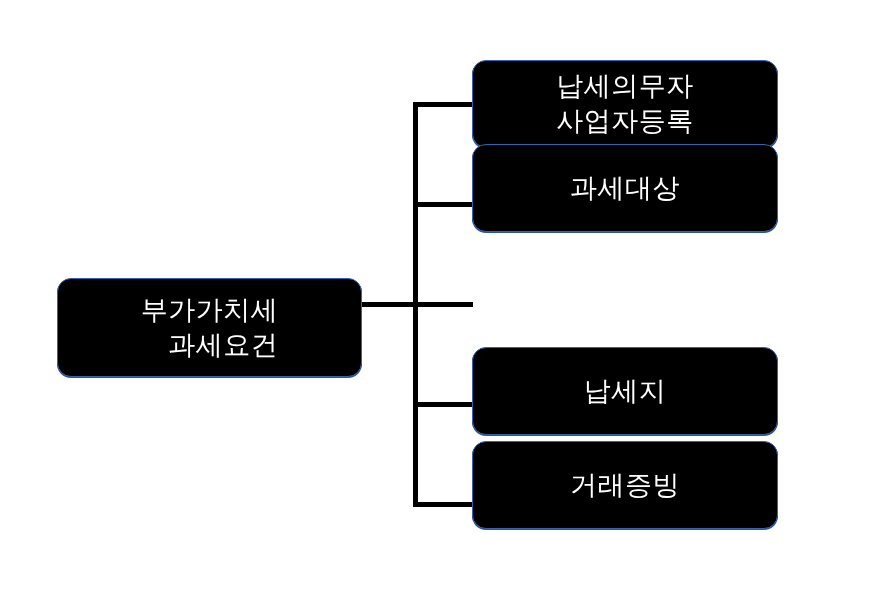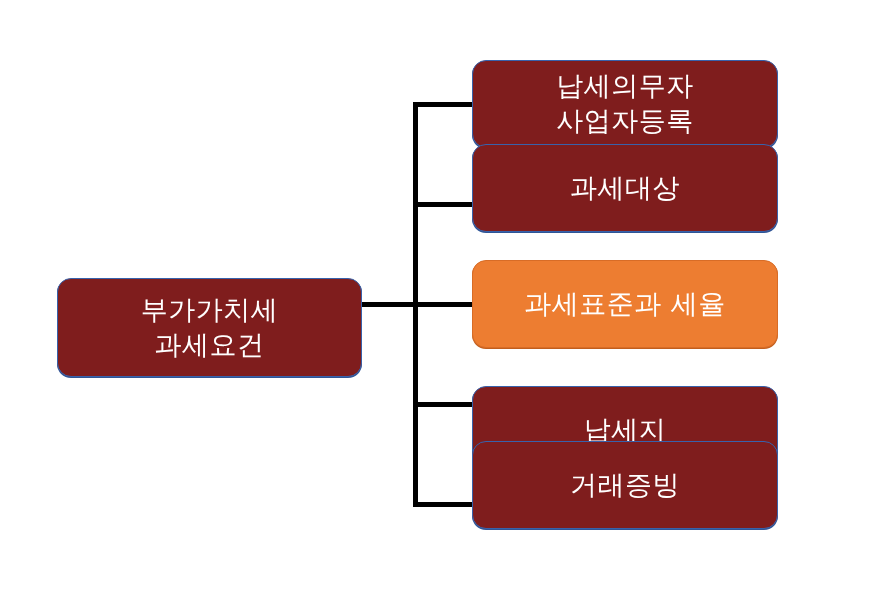--- a/index.html
+++ b/index.html
@@ -60,23 +60,24 @@
     color: #ffffff;
     font-size: 27px;
     line-height: 1.28;
     letter-spacing: 0.5px;
     font-weight: 400;
     white-space: pre-line;
     user-select: none;
   }
 
   .node.fill-blue {
-    background: #7f1d1d;
+    background: #000000;
     border: 1px solid #3862ab;
     box-shadow: 0 1px 0 #2f5596;
+    text-align: right;
   }
   .node.fill-orange {
     background: #ED7D31;
     border: 1px solid #d86c26;
     box-shadow: 0 1px 0 #c25e1d;
   }
 
   .node-root {
     left: 57px;
     top: 278px;
@@ -85,21 +86,21 @@
   }
 
   .node-child {
     left: 472px;
     width: 306px;
     height: 88px;
   }
   .node-child.c0 { top: 60px; }
   .node-child.c1 { top: 144px; }
   .node-child.c2 { top: 260px; }
-  .node-child.c3 { top: 347px; margin-top: 39px; }
+  .node-child.c3 { top: 347px; }
   .node-child.c4 { top: 441px; }
 
   .node-label {
     display: block;
     white-space: pre-line;
   }
 </style>
 </head>
 <body>
 
@@ -120,23 +121,20 @@
 
   <div class="node node-child c0 fill-blue">
     <span class="node-label">납세의무자
 사업자등록</span>
   </div>
 
   <div class="node node-child c1 fill-blue">
     <span class="node-label">과세대상</span>
   </div>
 
-  <div class="node node-child c2 fill-orange">
-    <span class="node-label">과세표준과 세율</span>
-  </div>
 
   <div class="node node-child c3 fill-blue">
     <span class="node-label">납세지</span>
   </div>
 
   <div class="node node-child c4 fill-blue">
     <span class="node-label">거래증빙</span>
   </div>
 
 </div>

